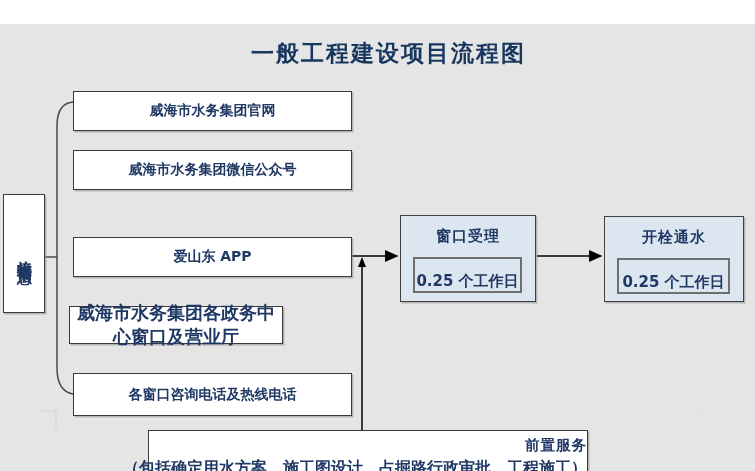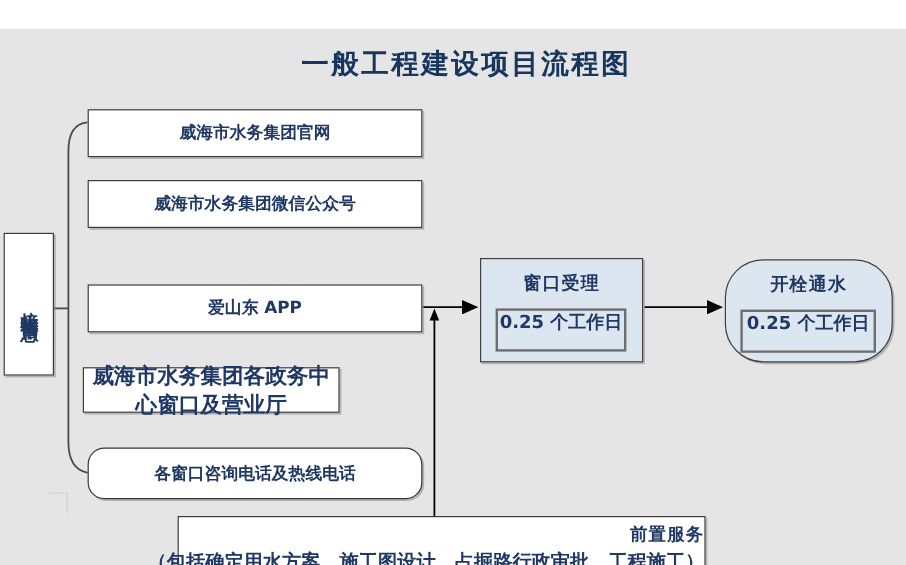--- a/index.html
+++ b/index.html
@@ -16,31 +16,31 @@
        color:#1F3864;font-weight:bold;text-align:center;}
 
   .recv{left:3px;top:170px;width:42px;height:119px;font-size:15px;}
   .recv .vtext{writing-mode:vertical-rl;letter-spacing:2px;line-height:1;}
 
   .ch{left:73px;width:279px;height:40px;font-size:14px;}
   .ch1{top:67px;}
   .ch2{top:126px;}
   .ch3{top:213px;}
   .ch4{top:282px;left:69px;width:214px;height:38px;font-size:18px;}
-  .ch5{top:349px;height:43px;border-radius:14px;}
+  .ch5{top:349px;height:43px;}
 
   .step{position:absolute;box-sizing:border-box;background:#DCE6F1;
         border:1.5px solid #404040;box-shadow:1.5px 1.5px 0 rgba(120,120,120,.45);
         color:#1F3864;font-weight:bold;text-align:center;}
   .step1{left:400px;top:191px;width:136px;height:87px;}
-  .step2{left:604px;top:192px;width:140px;height:86px;border-radius:32px;}
+  .step2{left:604px;top:192px;width:140px;height:86px;}
   .step .step-title{margin-top:11px;font-size:15px;letter-spacing:1px;}
   .step .dur{position:absolute;left:12px;right:13px;top:41px;height:36px;
              box-sizing:border-box;border:2px solid #6e6e6e;background:#DCE6F1;
-             display:flex;align-items:flex-start;justify-content:center;font-size:15px;}
+             display:flex;align-items:flex-end;justify-content:center;font-size:15px;}
 
   .pre{left:148px;top:406px;width:440px;height:55px;flex-direction:column;
        justify-content:center;gap:3px;align-items:flex-end;}
   .pre .pre-title{font-size:14.5px;letter-spacing:1px;}
   .pre .pre-detail{font-size:16px;white-space:nowrap;}
 
   .lines{position:absolute;left:0;top:0;width:755px;height:471px;pointer-events:none;}
 
   .bottom-rule{position:absolute;left:0;top:464px;width:755px;height:4px;background:#111;}
 </style>

